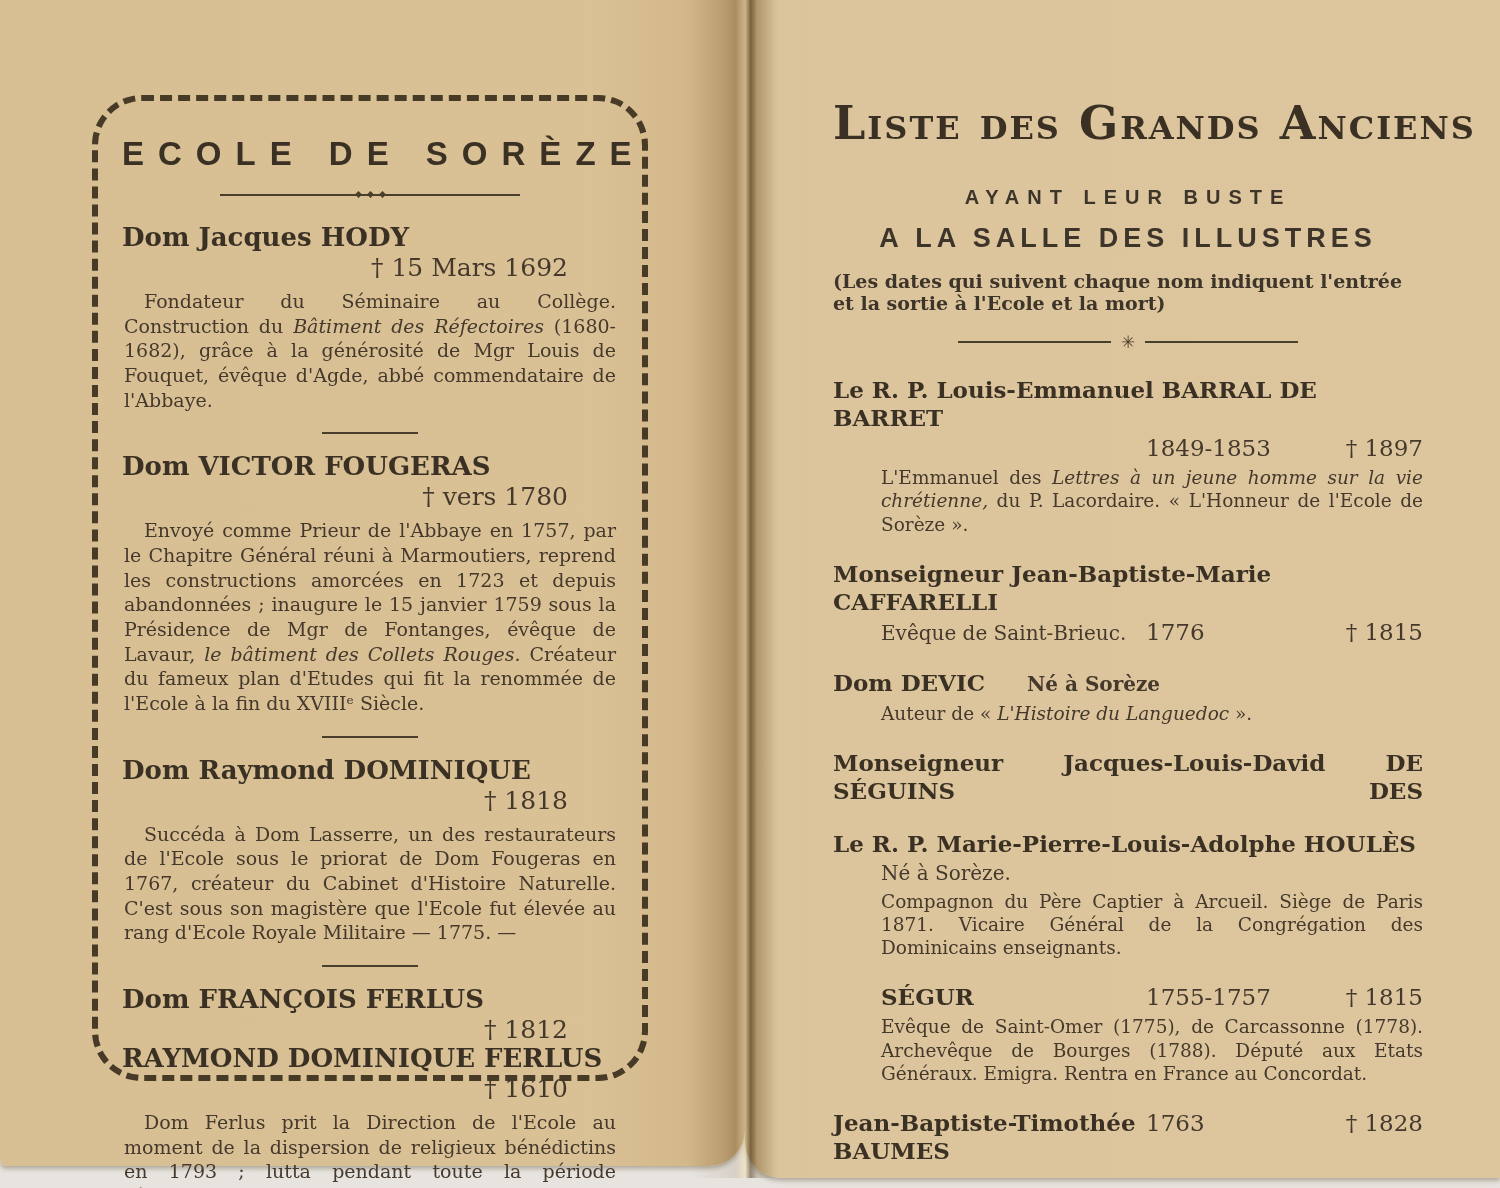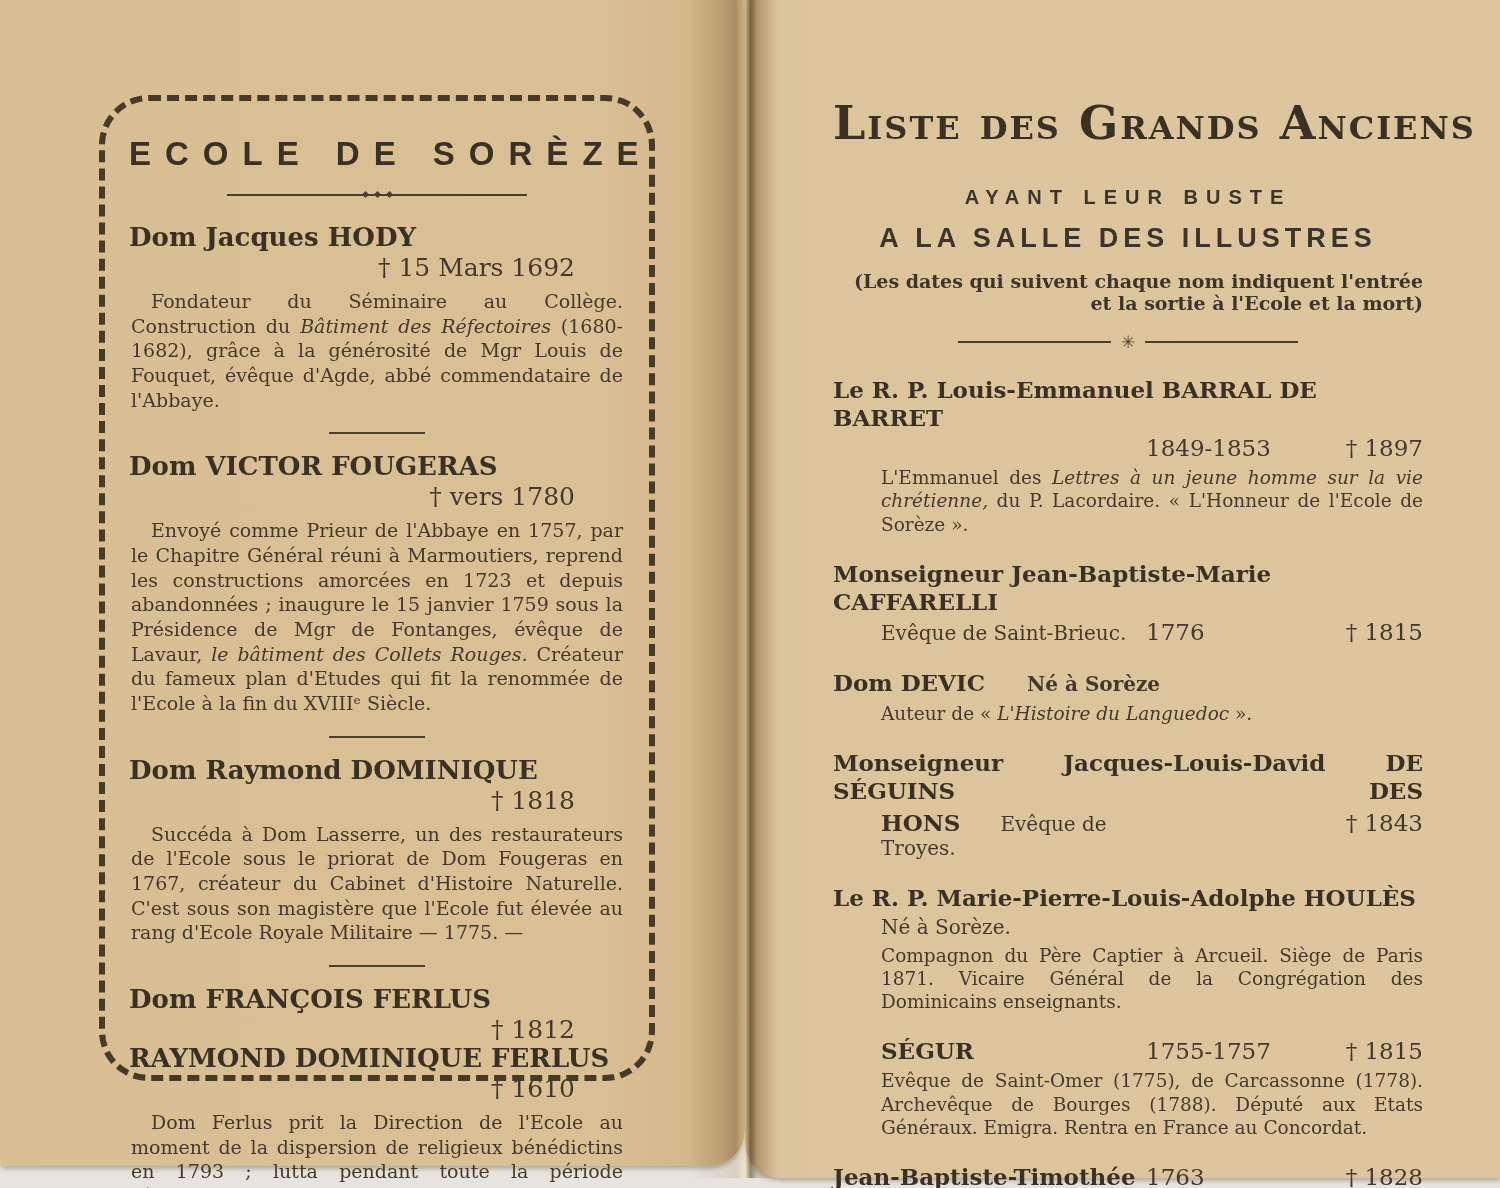--- a/index.html
+++ b/index.html
@@ -13,41 +13,41 @@
     box-shadow:0 3px 4px rgba(80,65,40,.35);}
   .page-right{position:absolute;left:745px;top:0;width:755px;height:1178px;
     background:linear-gradient(to right,#9d7f55 0%,#c7ab7d 1.5%,#e2cda4 4%,#dcc59c 8%,#ddc69d 100%);
     border-bottom-left-radius:36px;
     box-shadow:0 3px 4px rgba(80,65,40,.35);}
   .gutter{position:absolute;left:690px;top:0;width:120px;height:1178px;pointer-events:none;
     background:linear-gradient(to right,
       rgba(110,85,50,0) 0%,rgba(110,85,50,.14) 38%,rgba(244,224,178,.55) 46%,
       rgba(78,58,30,.55) 50.5%,rgba(110,85,50,.25) 56%,rgba(110,85,50,.06) 75%,rgba(110,85,50,0) 100%);}
   
-  .frame{position:absolute;left:99px;top:95px;width:556px;height:986px;box-sizing:border-box;
+  .frame{position:absolute;left:92px;top:95px;width:556px;height:986px;box-sizing:border-box;
     border:6px dashed #473a26;border-radius:50px;padding:34px 24px 0 24px;}
   .lp-title{font-family:"Liberation Sans",sans-serif;font-weight:bold;font-size:33px;
     letter-spacing:14px;text-align:center;color:#3a3124;white-space:nowrap;}
   .orn1{position:relative;width:300px;height:12px;margin:16px auto 22px auto;}
   .orn1 .line{position:absolute;left:0;right:0;top:5px;border-top:2px solid #4a3e2c;}
   .orn1 .d{position:absolute;top:3px;width:5px;height:5px;background:#4a3e2c;transform:rotate(45deg);}
   .d1{left:calc(50% - 14px);} .d2{left:calc(50% - 2px);} .d3{left:calc(50% + 10px);}
   .ename{font-weight:bold;font-size:26px;color:#3a3124;line-height:1.15;}
   .edate{font-size:25px;text-align:right;padding-right:50px;color:#44392c;}
   .ebody{font-size:19px;line-height:1.3;text-align:justify;text-indent:20px;margin:7px 2px 0 2px;}
   .sep{width:96px;border-top:2px solid #4a3e2c;margin:20px auto 18px auto;}
   
   .rp{position:absolute;left:833px;top:96px;width:590px;}
   .rp-title{font-weight:bold;font-size:46px;font-variant:small-caps;letter-spacing:2px;
     text-align:center;color:#3a3124;white-space:nowrap;}
   .rp-sub1{font-family:"Liberation Sans",sans-serif;font-weight:bold;font-size:20px;
     letter-spacing:8px;text-align:center;margin-top:36px;color:#3e352a;}
   .rp-sub2{font-family:"Liberation Sans",sans-serif;font-weight:bold;font-size:27px;
     letter-spacing:5px;text-align:center;margin-top:14px;color:#3e352a;}
-  .rp-note{font-weight:bold;font-size:19px;text-align:right;margin-top:16px;color:#3e352a;}
+  .rp-note{font-weight:bold;font-size:19px;text-align:left;margin-top:16px;color:#3e352a;}
   .orn2{display:flex;align-items:center;justify-content:center;margin:18px auto 24px auto;width:340px;}
   .orn2 .seg{flex:1;border-top:2px solid #4a3e2c;}
   .orn2 .star{font-family:"DejaVu Sans",sans-serif;font-size:17px;margin:0 10px;color:#4a3e2c;}
   .rentry{margin-bottom:15px;margin-top:24px;}
   .rname{font-weight:bold;font-size:23px;color:#3a3124;line-height:1.22;}
   .stretch{text-align:justify;text-align-last:justify;}
   .meta{display:flex;align-items:baseline;font-size:23px;margin-top:3px;}
   .m-left{flex:1;padding-left:48px;font-size:20px;}
   .m-left.nopad{padding-left:0;}
   .m-dates{width:165px;font-size:23px;}
@@ -138,25 +138,20 @@
       </div>
     </div>
 
     <div class="rentry">
       <div class="rname"><span>Dom DEVIC</span><span class="inline-info">Né à Sorèze</span></div>
       <p class="rdesc"><span>Auteur de « </span><i>L'Histoire du Languedoc</i><span> ».</span></p>
     </div>
 
     <div class="rentry">
       <div class="rname stretch">Monseigneur Jacques-Louis-David DE SÉGUINS DES</div>
-      <div class="meta">
-        <span class="m-left"><span class="cont">HONS</span><span class="detail-inline">Evêque de Troyes.</span></span>
-        <span class="m-dates"></span>
-        <span class="m-death">† 1843</span>
-      </div>
     </div>
 
     <div class="rentry">
       <div class="rname">Le R. P. Marie-Pierre-Louis-Adolphe HOULÈS</div>
       <div class="rsub">Né à Sorèze.</div>
       <p class="rdesc">Compagnon du Père Captier à Arcueil. Siège de Paris 1871. Vicaire Général de la Congrégation des Dominicains enseignants.</p>
     </div>
 
     <div class="rentry">
       <div class="meta">

